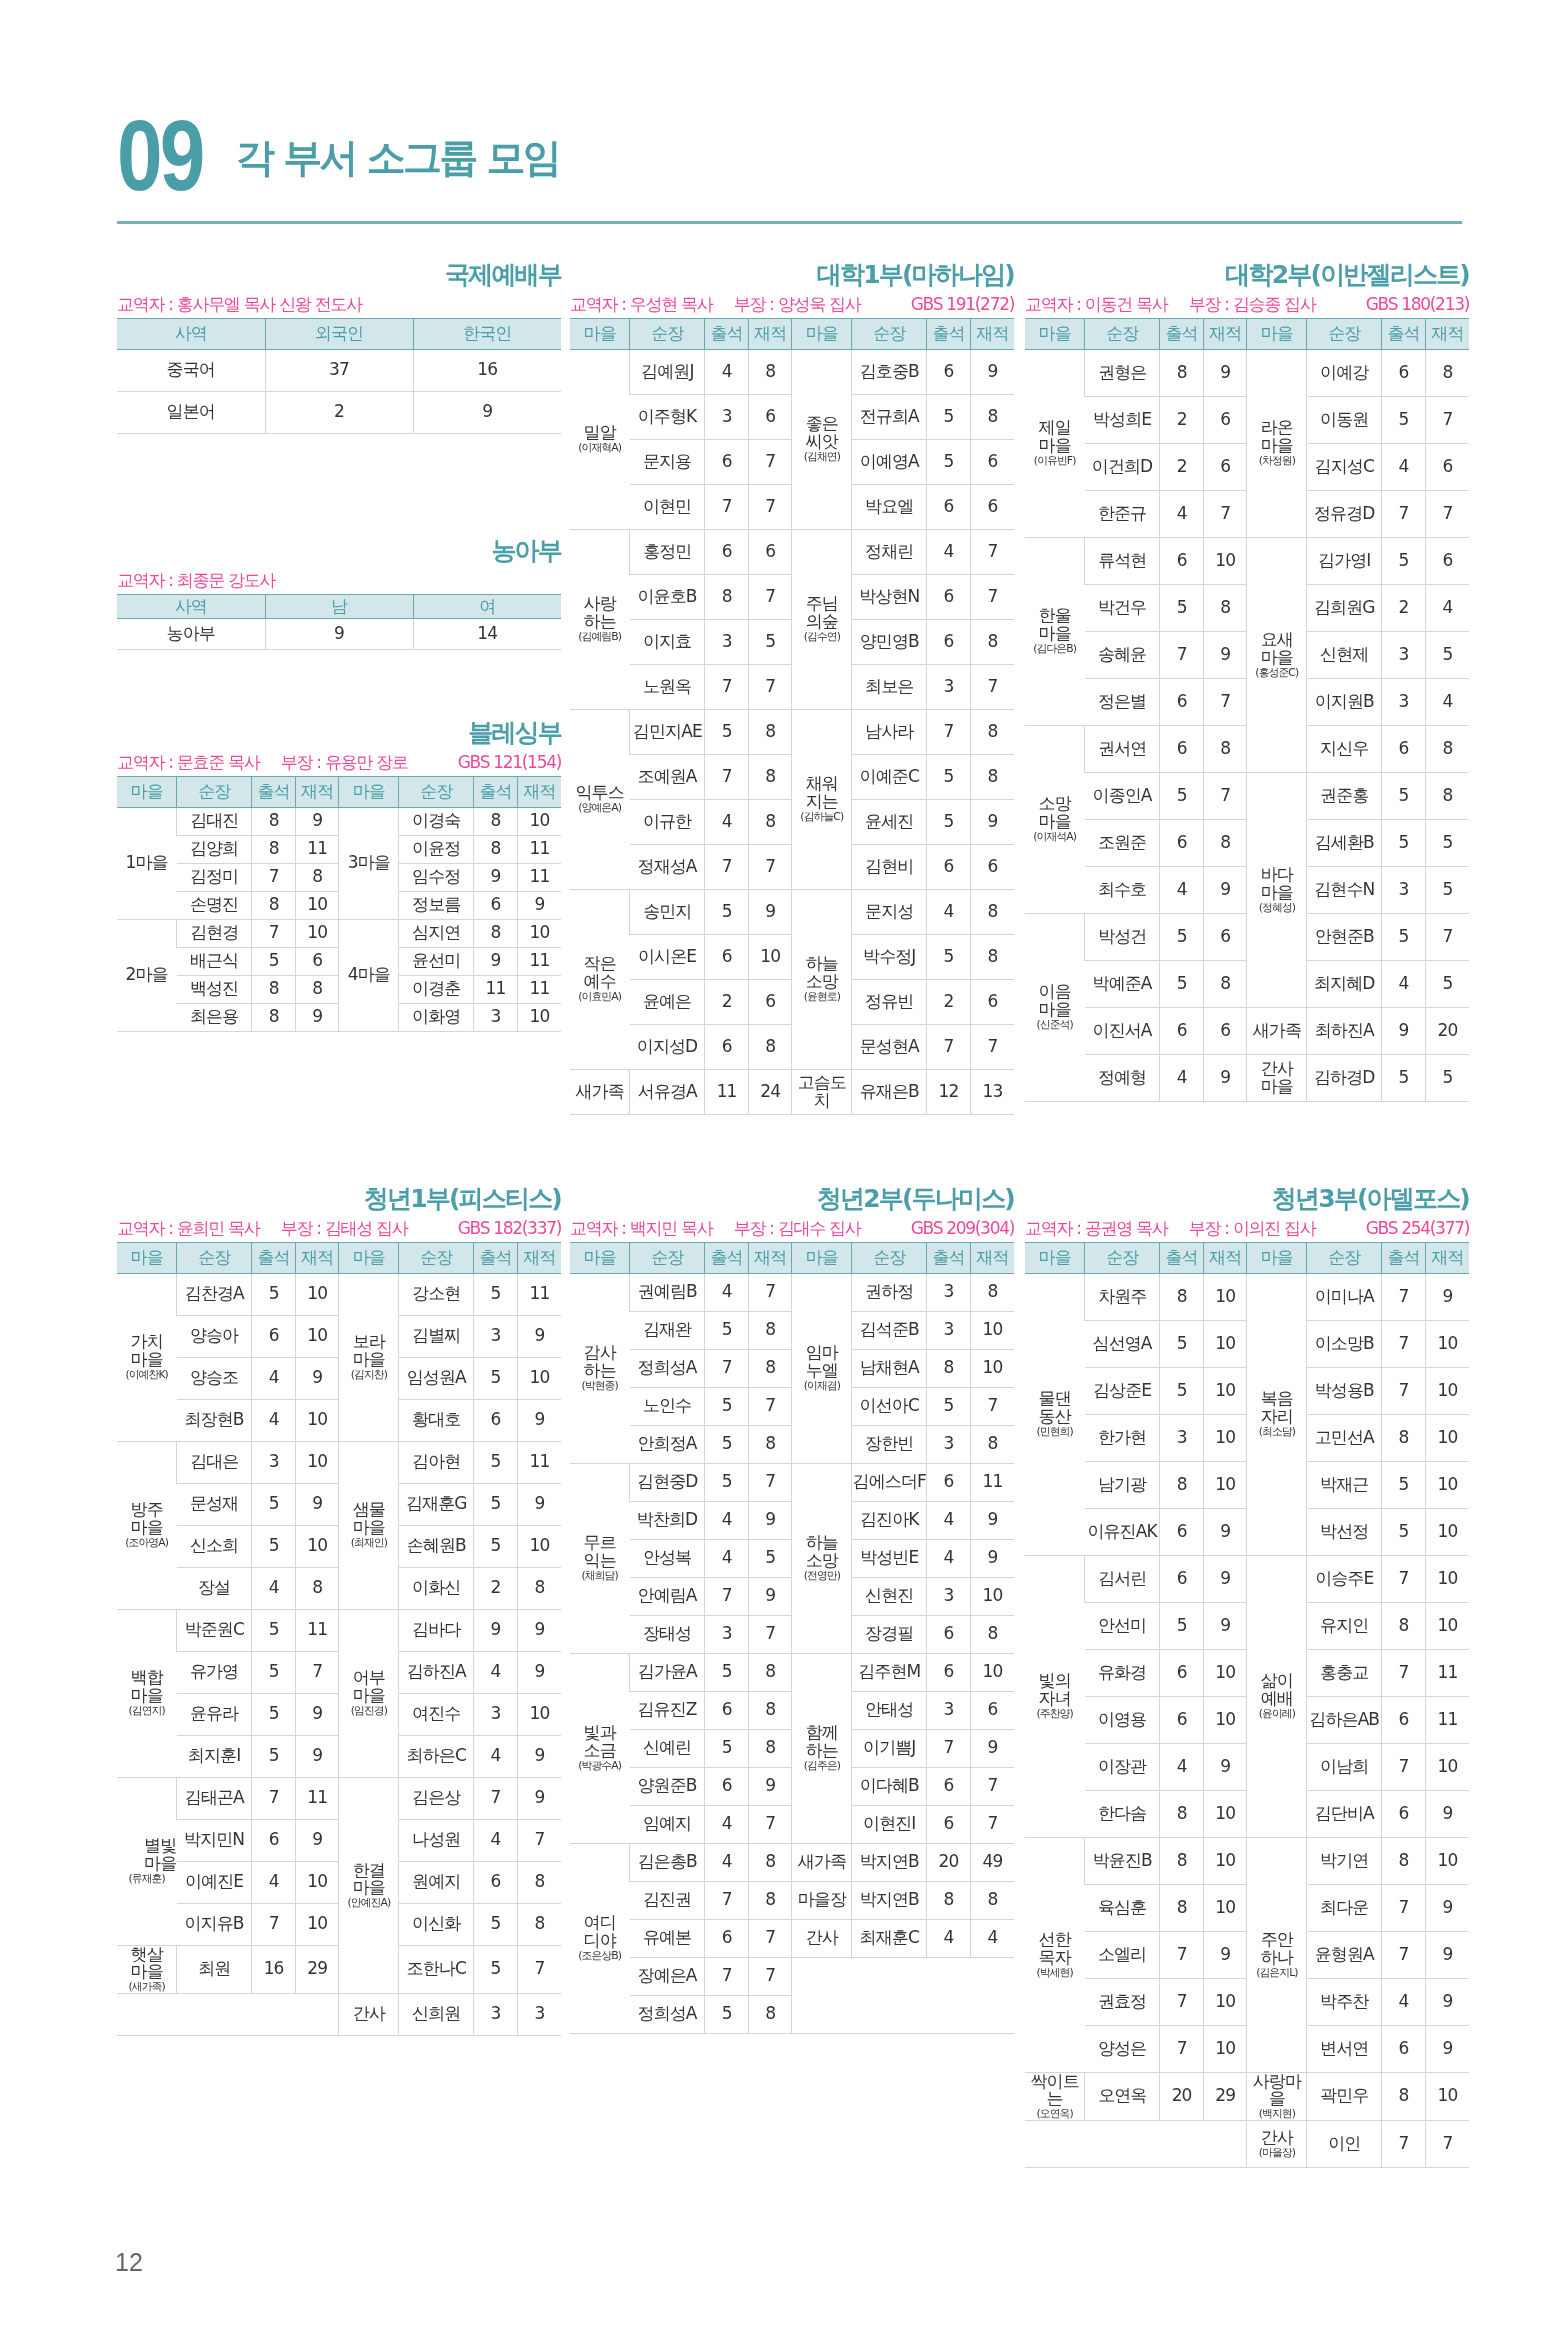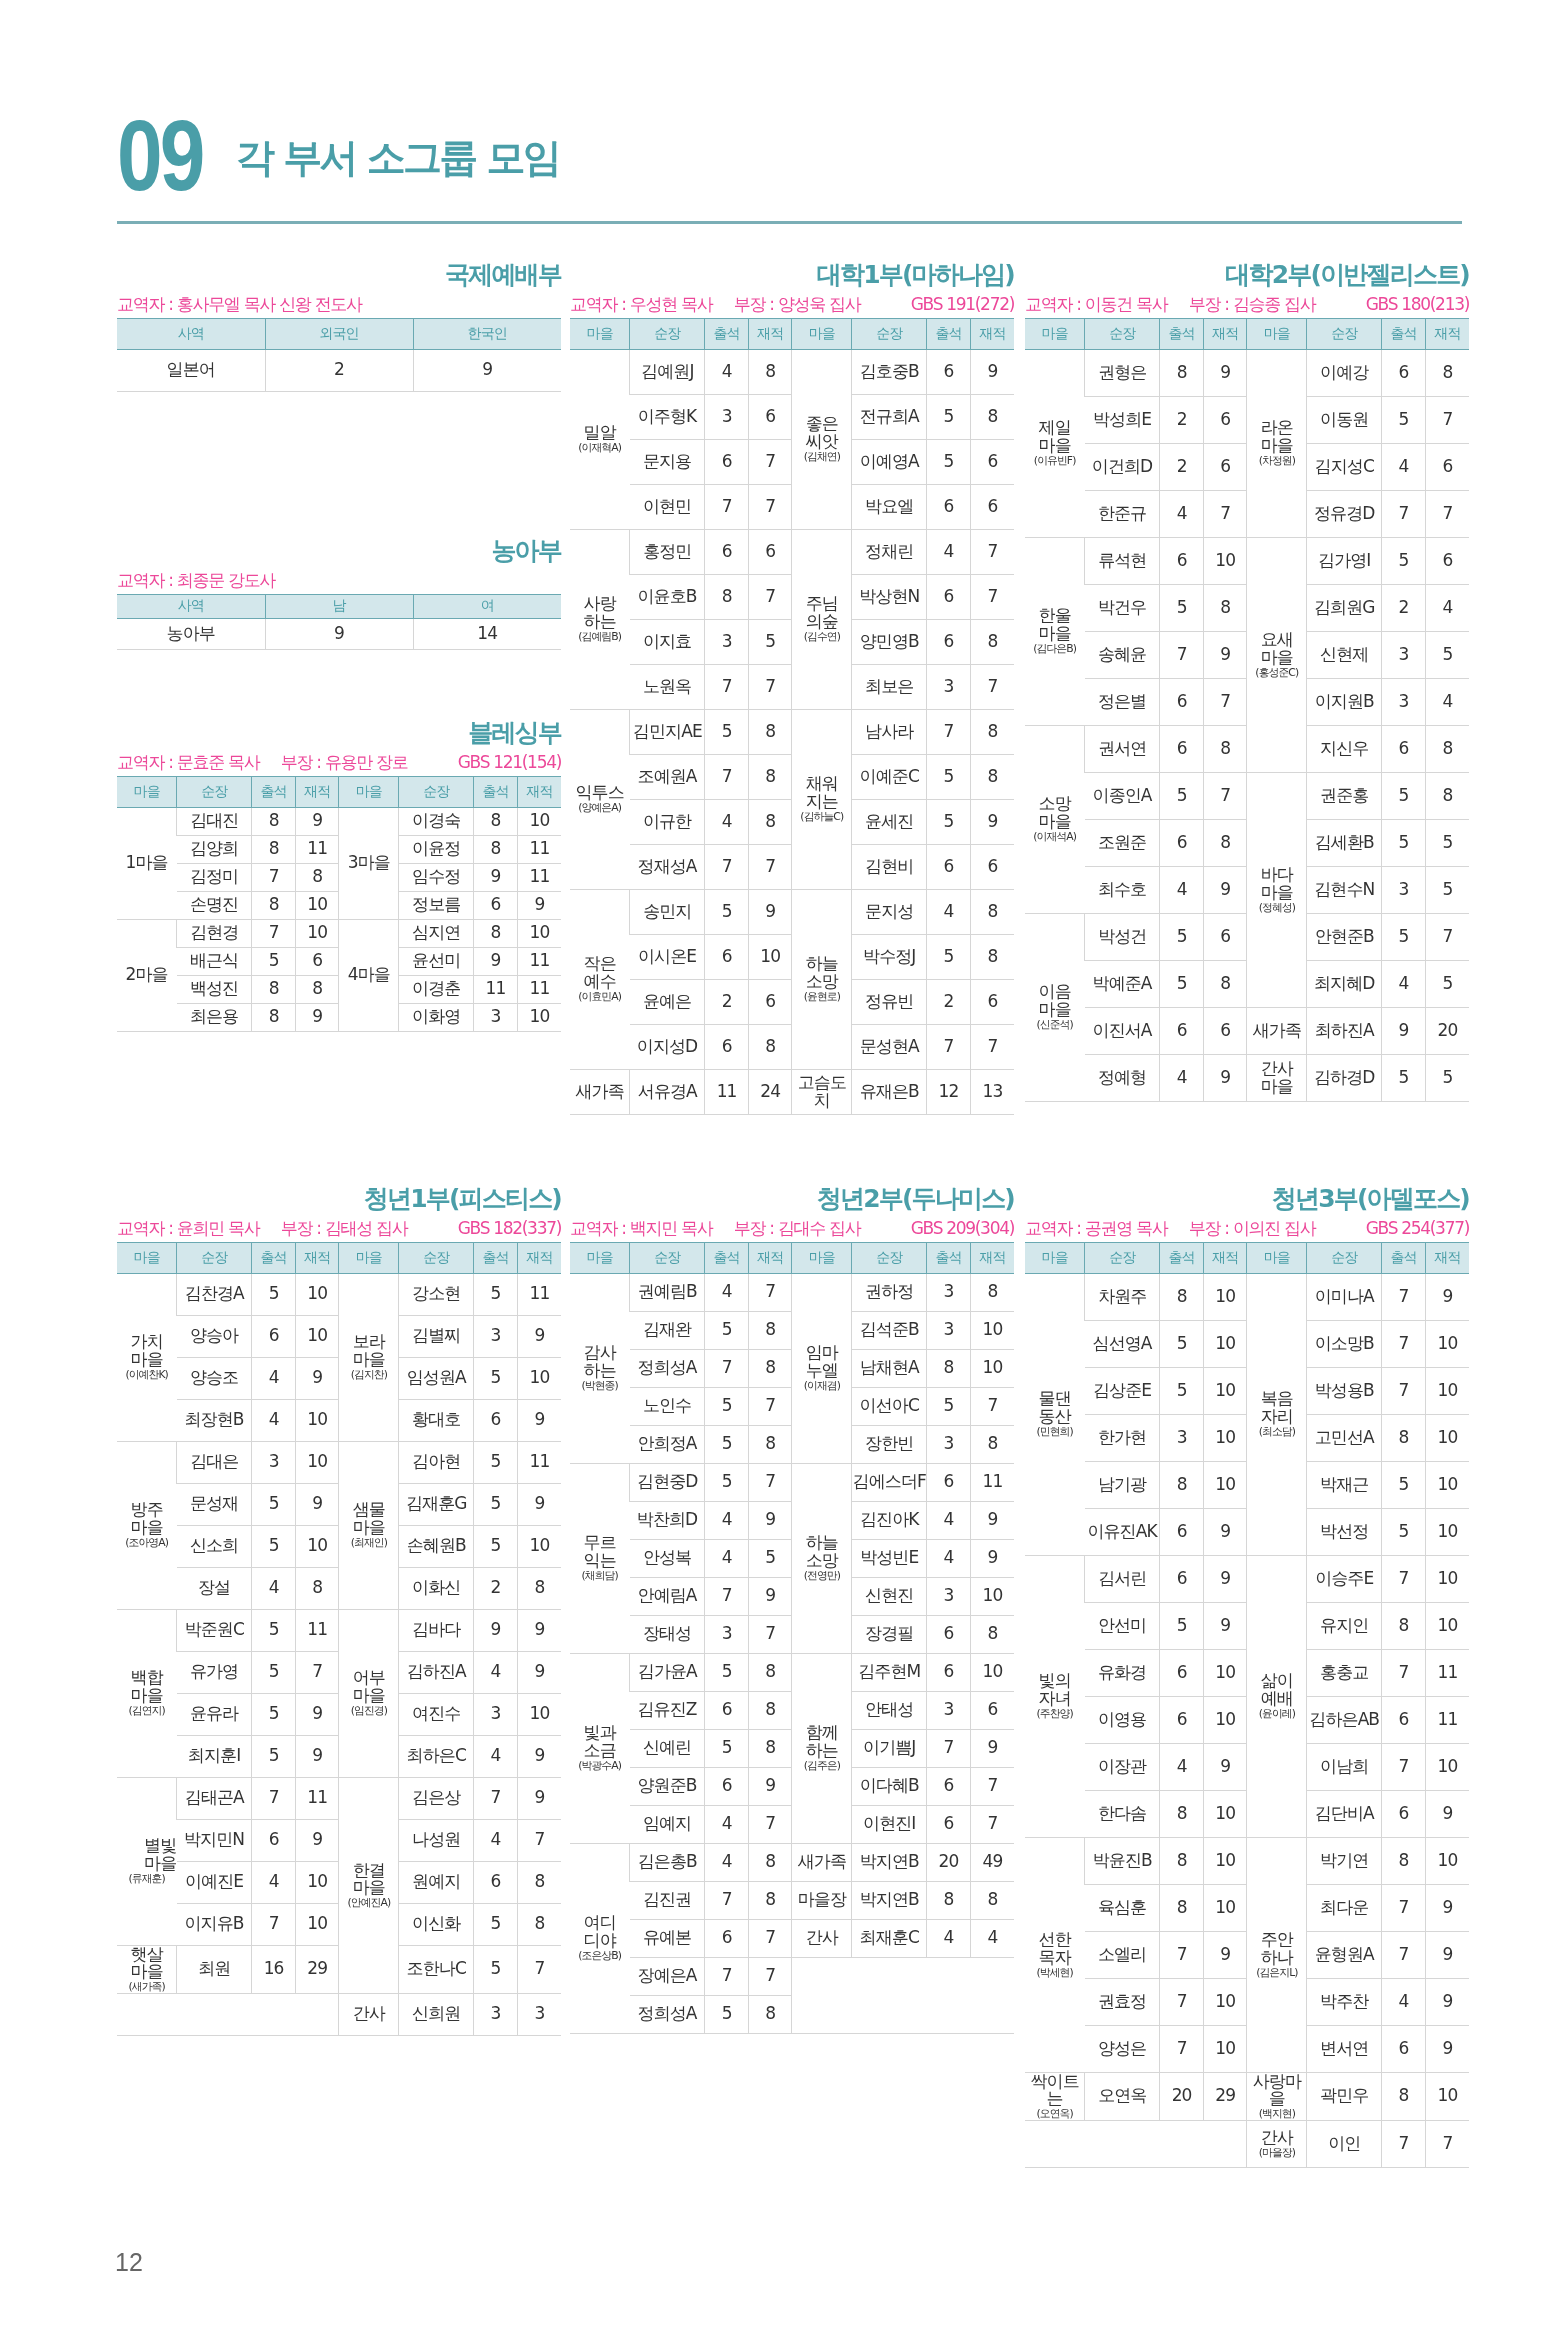--- a/index.html
+++ b/index.html
@@ -11,21 +11,21 @@
   .chapter-title { font-size: 39px; font-weight: 700; color: #4a9ea8; margin-left: 20px; margin-bottom: 20px; letter-spacing: -2.7px; }
   .header-rule { position: absolute; left: 117px; top: 221px; width: 1345px; height: 2.7px; background: #7aaeb6; }
 
   .section { position: absolute; width: 444px; }
   .sec-title { font-size: 25px; font-weight: 700; color: #4a9ea8; letter-spacing: -1.8px; height: 30.5px; line-height: 30.5px; text-align: right; }
   .sec-sub { font-size: 17px; color: #ec4899; letter-spacing: -1.3px; height: 27px; line-height: 27px; white-space: nowrap; display: flex; }
   .sec-sub span { margin-right: 21.5px; }
   .sec-sub .gbs { margin-left: auto; margin-right: 0; }
 
   table { border-collapse: collapse; width: 100%; table-layout: fixed; }
-  th { background: #d3e7eb; color: #4a9ea8; font-weight: 400; font-size: 14px; height: 31px; border-top: 1.8px solid #6aa9b2; border-bottom: 1.8px solid #6aa9b2; border-left: 0.9px solid #6aa9b2; letter-spacing: -0.9px; padding: 0; }
+  th { background: #d3e7eb; color: #4a9ea8; font-weight: 400; font-size: 17px; height: 31px; border-top: 1.8px solid #6aa9b2; border-bottom: 1.8px solid #6aa9b2; border-left: 0.9px solid #6aa9b2; letter-spacing: -0.9px; padding: 0; }
   th:first-child { border-left: none; }
   td { text-align: center; font-size: 17px; color: #333; border-bottom: 0.9px solid #d6d6d6; border-left: 0.9px solid #d6d6d6; padding: 0; letter-spacing: -0.9px; line-height: 1.05; }
   td:first-child { border-left: none; }
   tr:last-child td { border-bottom: 1.8px solid #d6d6d6; }
   .vname { font-size: 17px; display: block; }
   .vlead { font-size: 10.8px; display: block; letter-spacing: -0.9px; }
   .page-num { position: absolute; left: 115px; top: 2248px; font-size: 25px; color: #666; font-family: "Liberation Sans", sans-serif; }
 </style>
 </head>
 <body>
@@ -44,20 +44,25 @@
   <table>
     <thead>
         <tr>
       <th>사역</th>
       <th>외국인</th>
       <th>한국인</th>
     </tr>
       </thead>
     <tbody>
       <tr style="height:42px">
+          <td>중국어</td>
+          <td>37</td>
+          <td>16</td>
+        </tr>
+      <tr style="height:42px">
           <td>일본어</td>
           <td>2</td>
           <td>9</td>
         </tr>
     </tbody>
   </table>
 </div>
 
 <div class="section" style="left:117px; top:536px;">
   <div class="sec-title">농아부</div>

